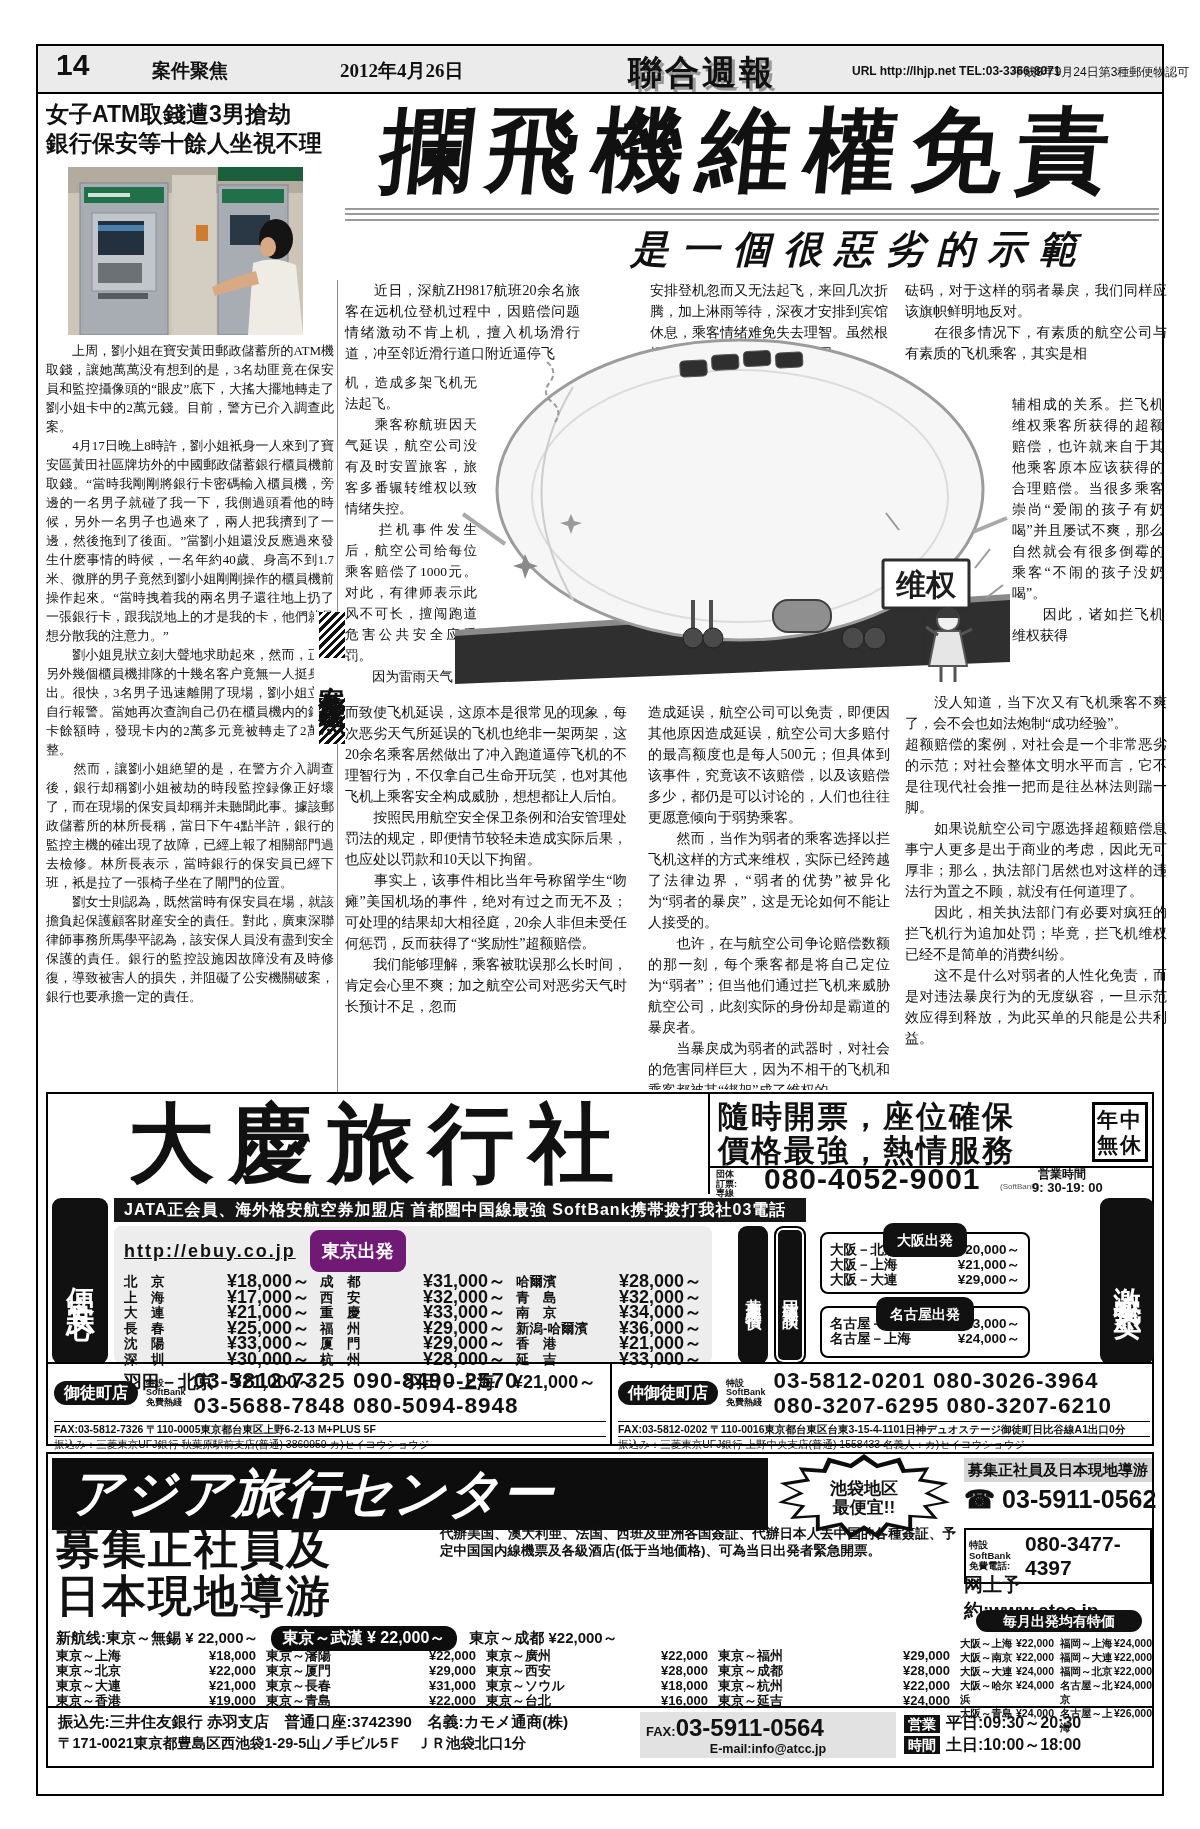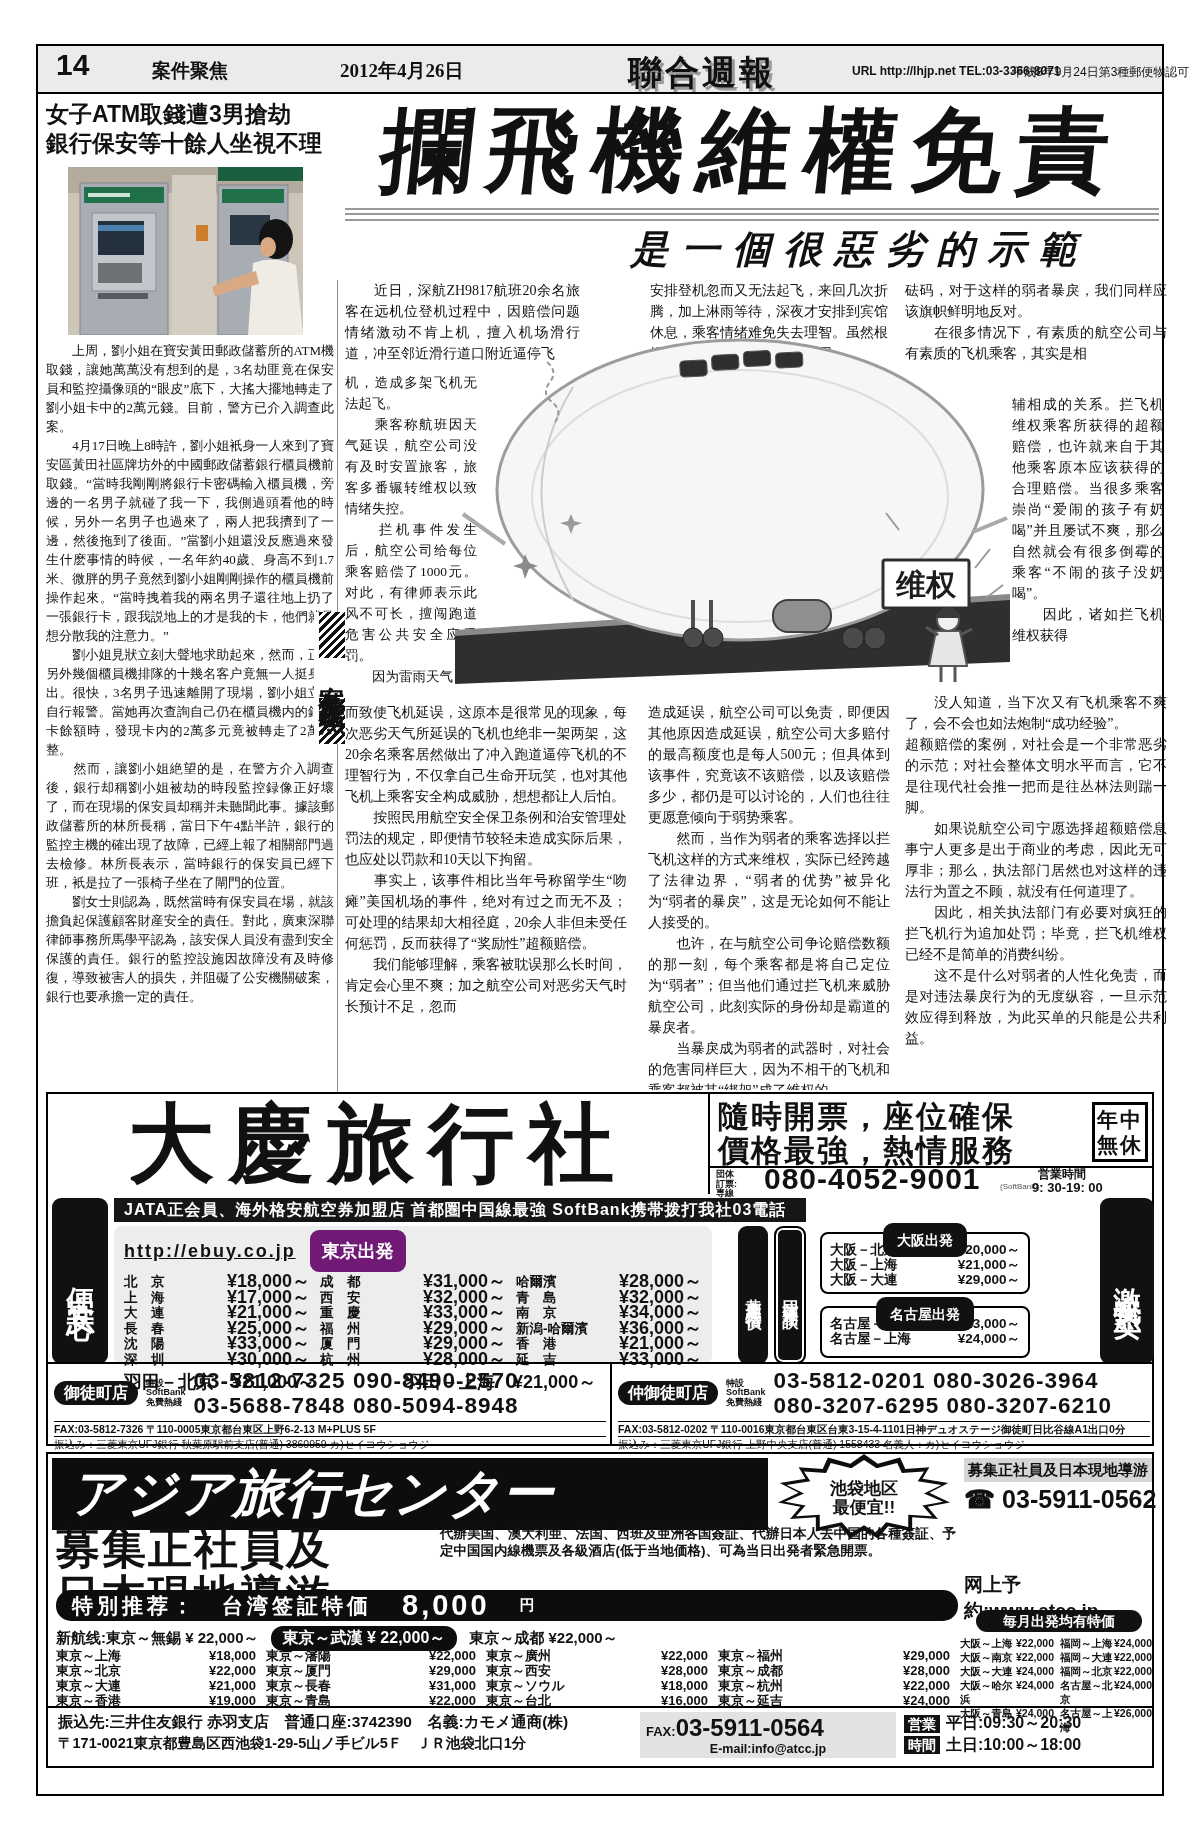--- a/index.html
+++ b/index.html
@@ -443,33 +443,33 @@
       <div class="starin">
         <span>池袋地区</span>
         <span>最便宜!!</span>
       </div>
     </div>
     <div class="rp-head">募集正社員及日本現地導游</div>
     <div class="rp-phone">
       <span>☎</span>
       <span>03-5911-0562</span>
     </div>
+    <div class="rp-sb">
+      <span class="lab">特設SoftBank
+免費電話:</span>
+      <span class="num">080-3477-4397</span>
+    </div>
     <div class="rp-web">网上予約:www.atcc.jp</div>
     <div class="rp-month">毎月出発均有特価</div>
 
     <div class="recruit">
       <div>募集正社員及</div>
       <div>日本現地導游</div>
     </div>
     <div class="services">代辦美国、澳大利亜、法国、西班及亜洲各国簽証、代辦日本人去中国的各種簽証、予定中国国内線機票及各級酒店(低于当地価格)、可為当日出発者緊急開票。</div>
-    <div class="special">
-      <span class="sl">特別推荐：　台湾签証特価</span>
-      <span class="sp">8,000</span>
-      <span class="su">円</span>
-    </div>
     <div class="routes">
       <span>新航线:東京～無錫 ¥ 22,000～</span>
       <span class="rpill">東京～武漢 ¥ 22,000～</span>
       <span>東京～成都 ¥22,000～</span>
     </div>
 
     <div class="gcol" style="left:8px;top:194px;width:200px">
 
     <div class="grow">
           <span>東京～上海</span>

